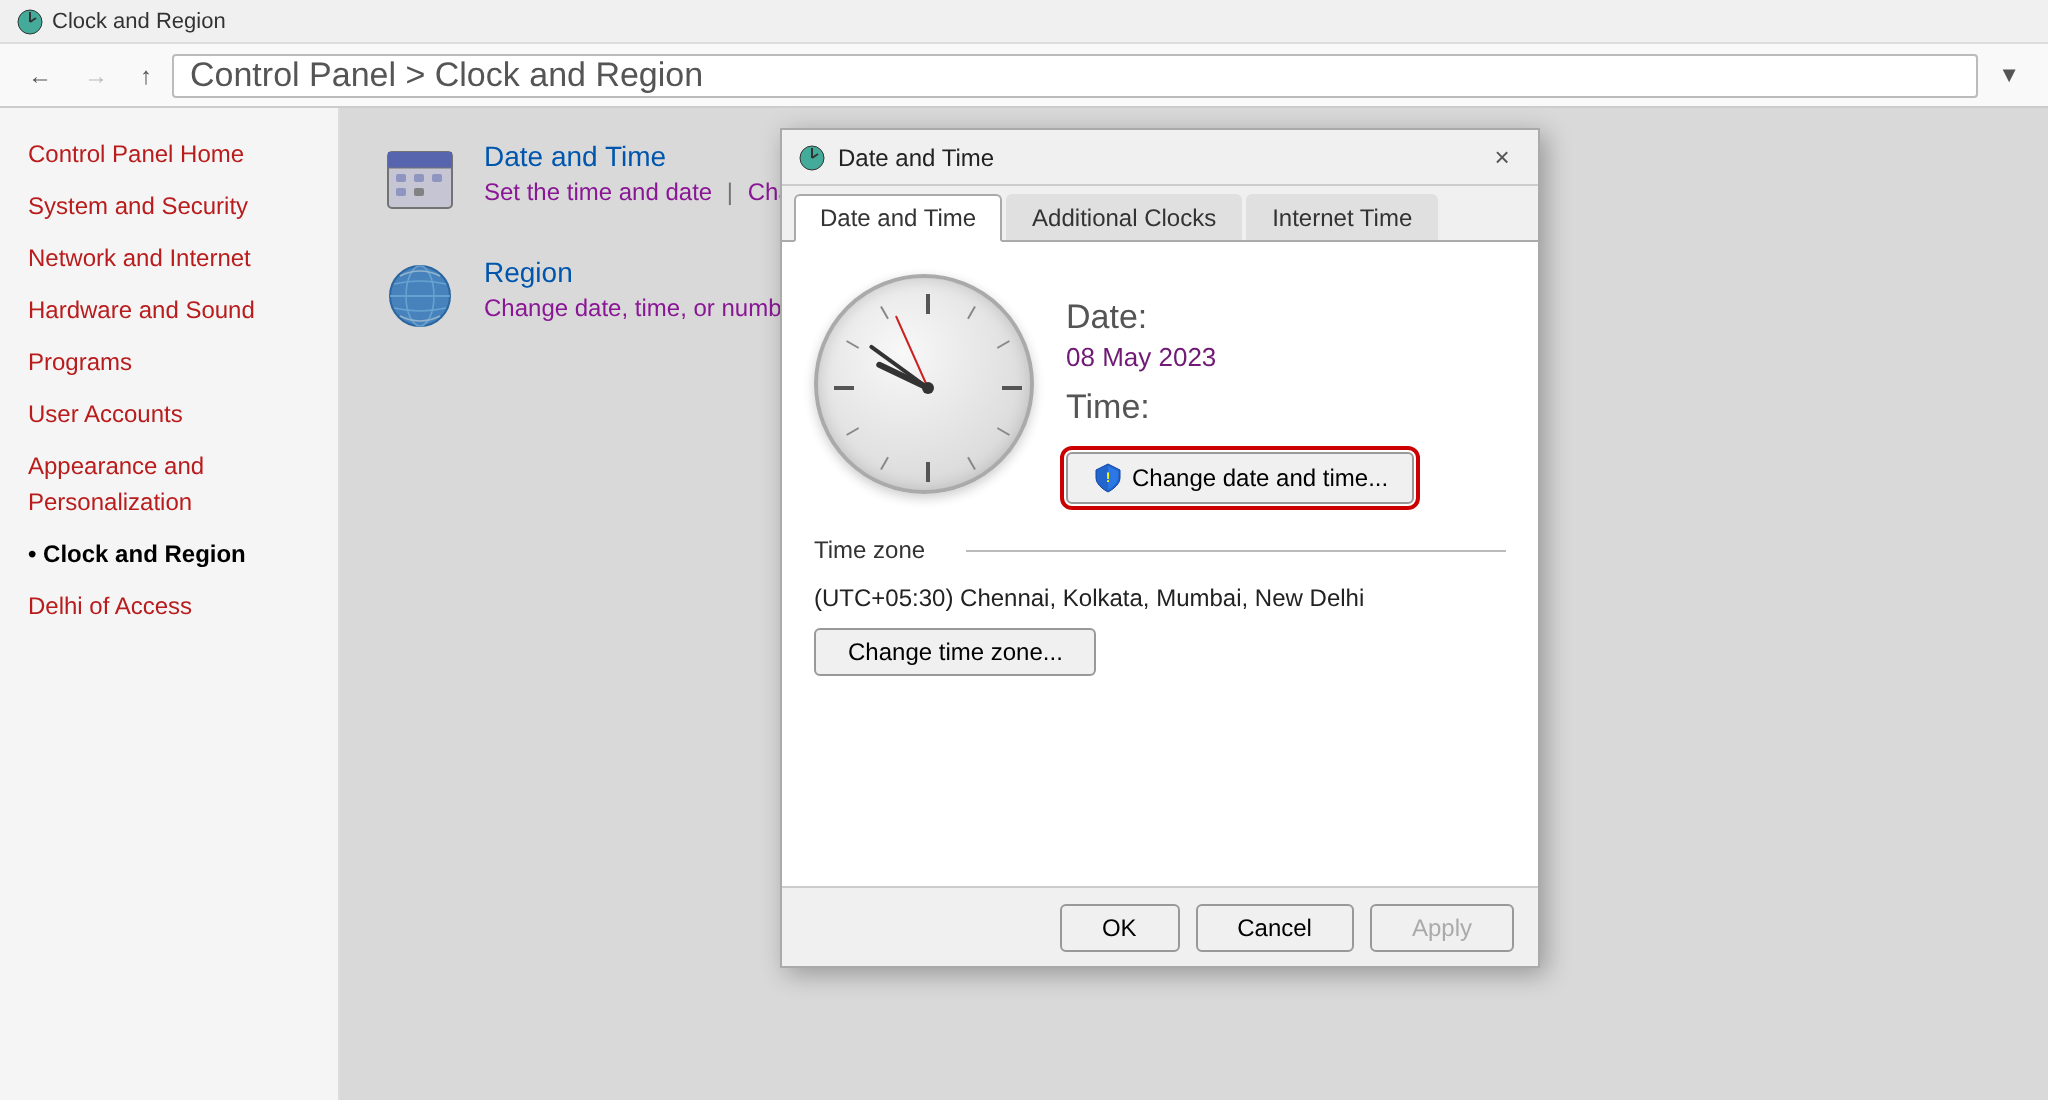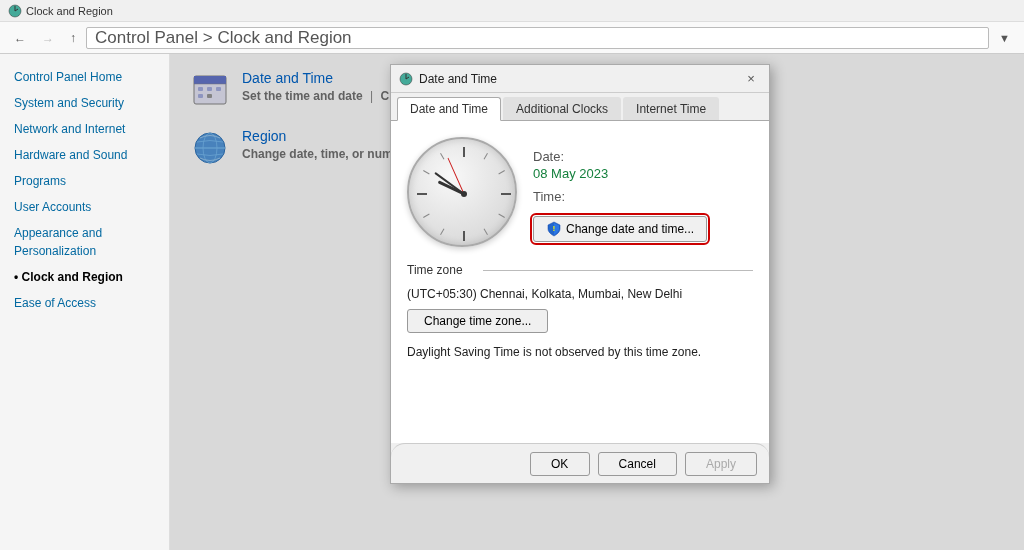--- a/index.html
+++ b/index.html
@@ -84,21 +84,21 @@
       width: 170px;
       background: #f5f5f5;
       padding: 10px 0;
       border-right: 1px solid #ddd;
       overflow-y: auto;
     }
     .sidebar-item {
       padding: 4px 14px;
       cursor: pointer;
       font-size: 12px;
-      color: #0369a1;
+      color: #b91c1c;
       line-height: 1.5;
     }
     .sidebar-item.active {
       color: #000;
       font-weight: bold;
     }
     .sidebar-item.active::before {
       content: '• ';
       color: #000;
     }
@@ -130,24 +130,23 @@
       font-size: 14px;
       color: #0066cc;
       cursor: pointer;
       margin-bottom: 3px;
     }
     .category-links {
       font-size: 12px;
       color: #0066cc;
     }
     .category-links a {
-      color: #737373;
+      color: #a21caf;
       text-decoration: none;
       cursor: pointer;
-      font-weight: bold;
     }
     .category-links .sep { margin: 0 4px; color: #888; }
 
     
     .dialog-overlay {
       position: absolute;
       top: 0; left: 0; right: 0; bottom: 0;
       background: rgba(0,0,0,0.15);
       display: flex;
       align-items: flex-start;
@@ -249,28 +248,28 @@
       border: 2px solid #aaa;
       position: relative;
       box-shadow: inset 0 0 8px rgba(0,0,0,0.15), 0 2px 6px rgba(0,0,0,0.2);
       flex-shrink: 0;
     }
 
     .datetime-info {
       padding-top: 4px;
     }
     .dt-label {
-      font-size: 13px;
+      font-size: 17px;
       color: #555;
       margin-top: 8px;
       margin-bottom: 2px;
     }
     .dt-value {
       font-size: 13px;
-      color: #15803d;
+      color: #701a75;
     }
 
     .change-date-btn {
       margin-top: 12px;
       padding: 4px 12px;
       background: #f0f0f0;
       border: 1px solid #999;
       border-radius: 3px;
       cursor: pointer;
       font-size: 12px;
@@ -329,21 +328,20 @@
     
     .dialog-footer {
       background: #f0f0f0;
       border-top: 1px solid #ccc;
       height: 40px;
       display: flex;
       align-items: center;
       justify-content: flex-end;
       padding: 0 12px;
       gap: 8px;
-      border-radius: 14px;
     }
     .dialog-footer-btn {
       padding: 4px 20px;
       background: #f0f0f0;
       border: 1px solid #999;
       border-radius: 3px;
       cursor: pointer;
       font-size: 12px;
       min-width: 60px;
     }
@@ -397,21 +395,21 @@
     <div class="sidebar-item">
       <span>User Accounts</span>
     </div>
     <div class="sidebar-item">
       <span>Appearance and Personalization</span>
     </div>
     <div class="sidebar-item active">
       <span>Clock and Region</span>
     </div>
     <div class="sidebar-item">
-      <span>Ease of Access</span>
+      <span>Delhi of Access</span>
     </div>
   </div>
 
   <div class="content-area">
 
     <div class="category-section">
       <div class="category-icon">
         <svg width="38" height="38" viewBox="0 0 38 38">
           <rect x="3" y="5" width="32" height="28" rx="2" fill="#e8e8f8" stroke="#888" stroke-width="1"></rect>
           <rect x="3" y="5" width="32" height="8" rx="2" fill="#6677cc"></rect>
@@ -527,21 +525,20 @@
 
           <div class="timezone-section">
             <div class="tz-divider">
               <span class="tz-label">Time zone</span>
               <div class="tz-line"></div>
             </div>
             <div class="tz-value">(UTC+05:30) Chennai, Kolkata, Mumbai, New Delhi</div>
             <button class="tz-btn">
               <span>Change time zone...</span>
             </button>
-            <div class="dst-note">Daylight Saving Time is not observed by this time zone.</div>
           </div>
 
         </div>
 
         <div class="dialog-footer">
           <button class="dialog-footer-btn">OK</button>
           <button class="dialog-footer-btn">Cancel</button>
           <button class="dialog-footer-btn" disabled="">Apply</button>
         </div>
 

